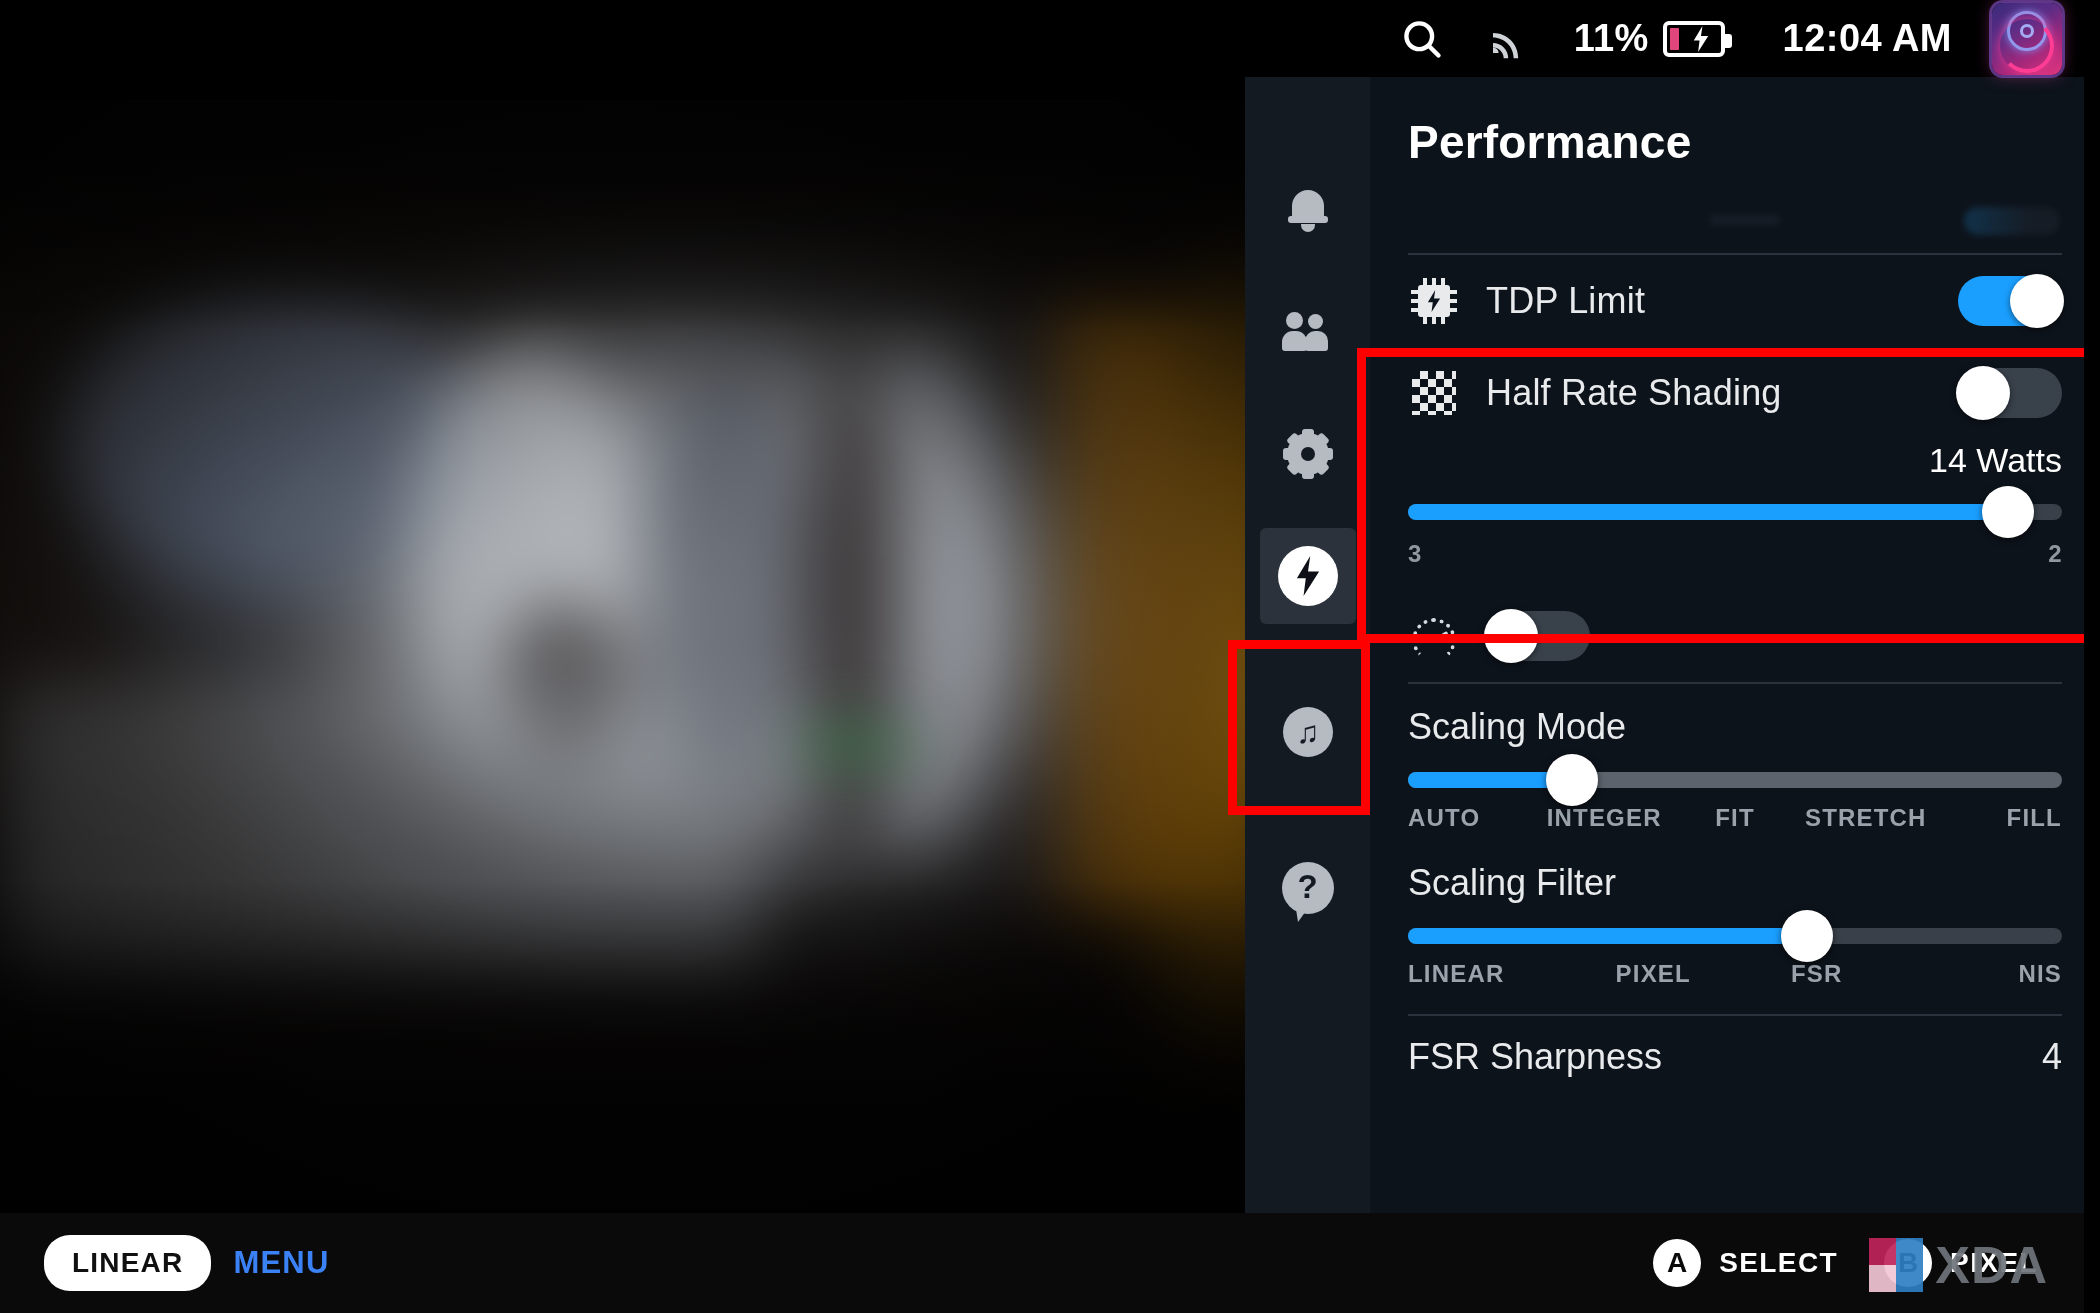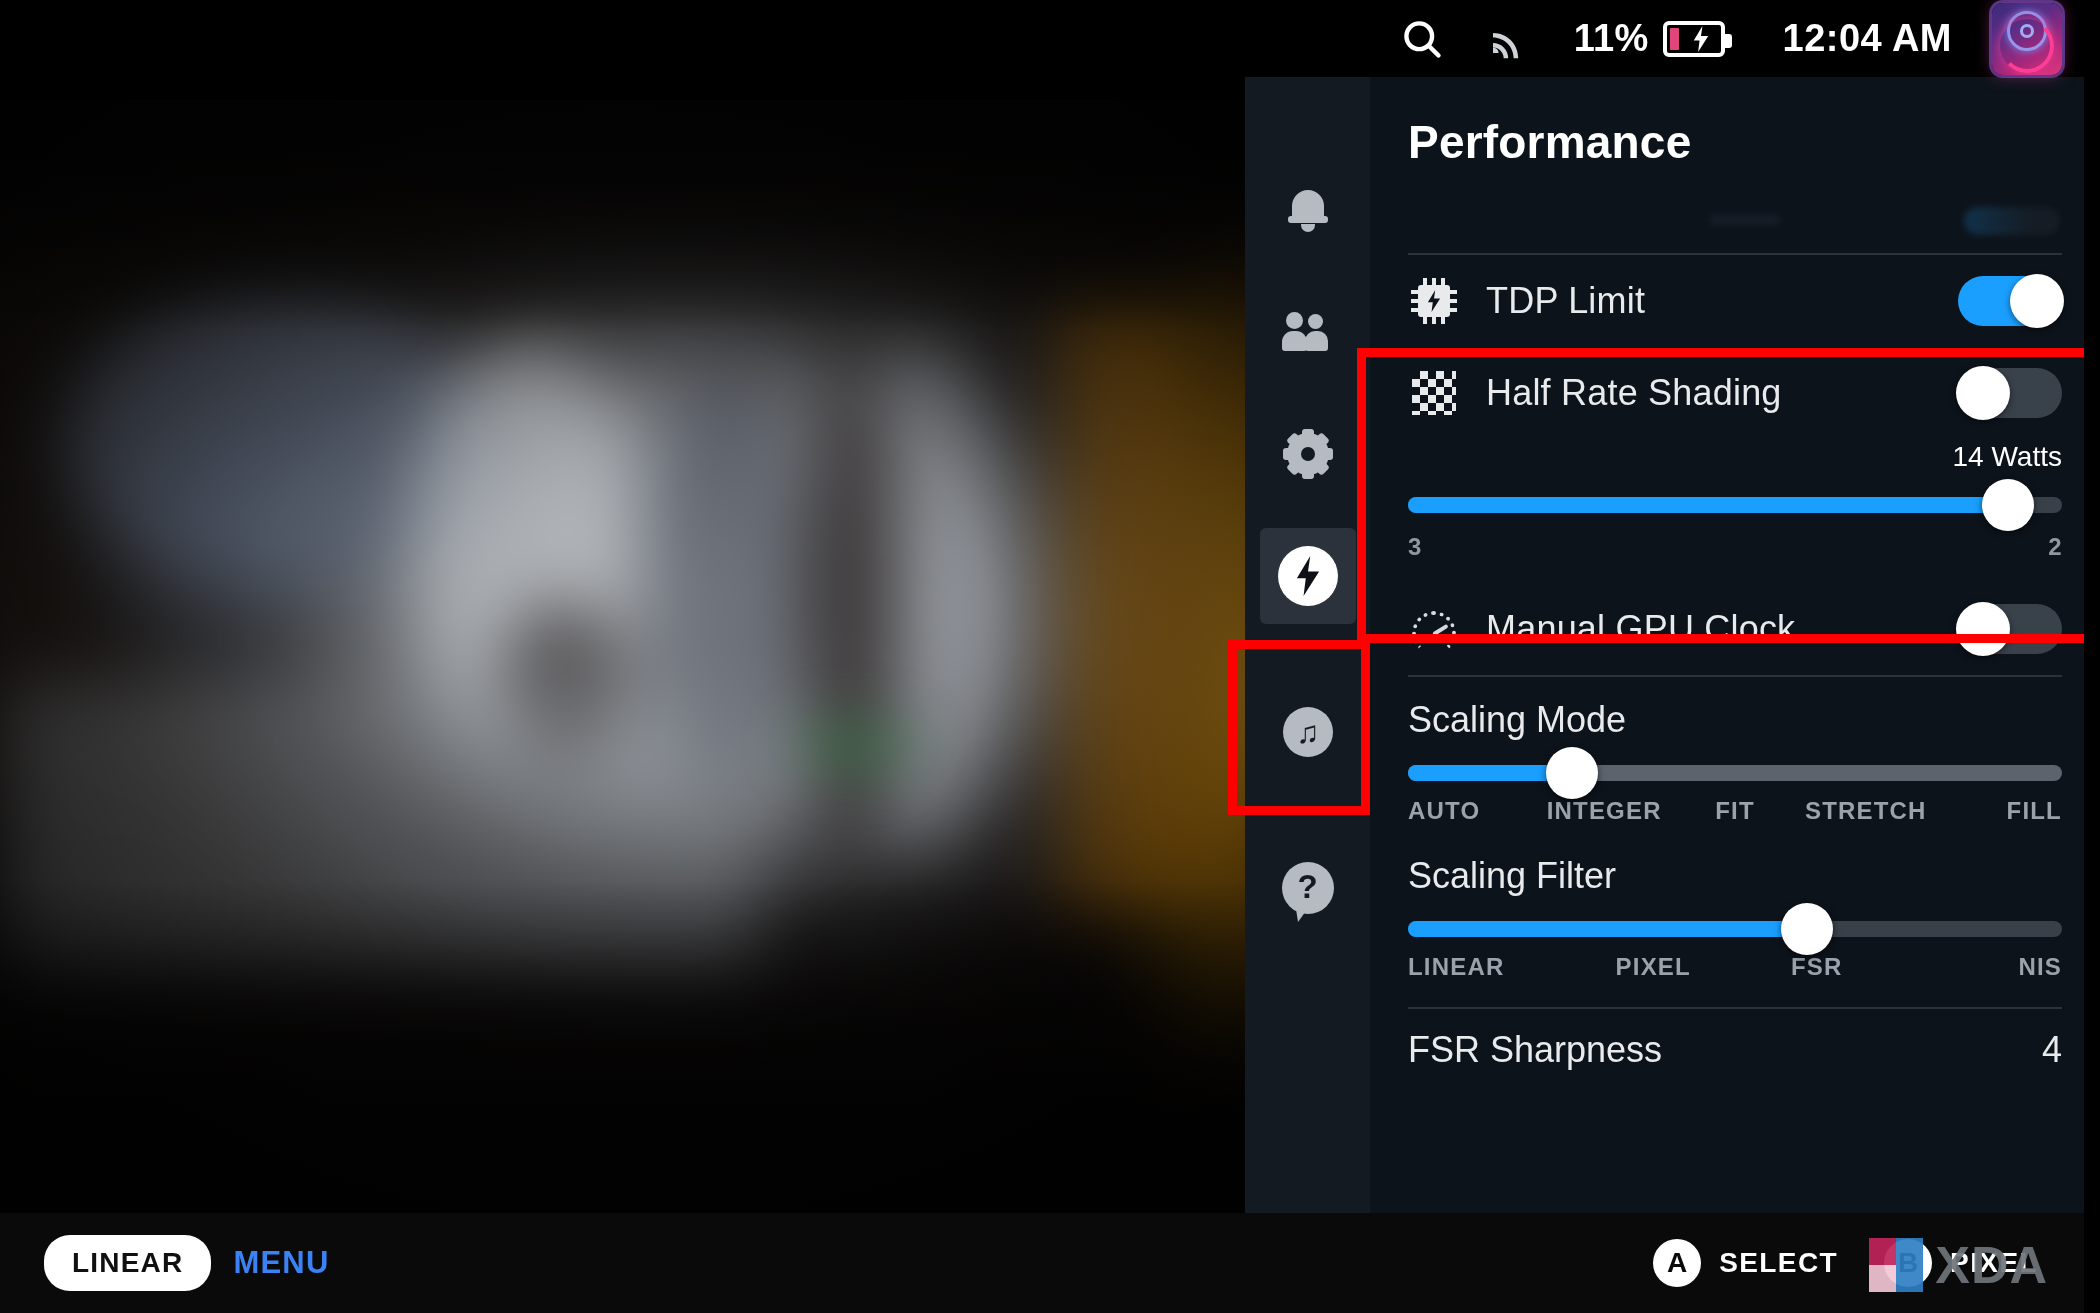--- a/index.html
+++ b/index.html
@@ -137,21 +137,21 @@
      border-radius:2px; transform-origin:1px 50%; transform:rotate(-32deg); }
 
   .toggle { width:104px; height:50px; border-radius:26px; position:relative; flex:none; }
   .toggle.off { background:#39414b; }
   .toggle.on { background:#1a9fff; }
   .toggle .knob { position:absolute; top:-2px; width:54px; height:54px; border-radius:50%; background:#fff;
      box-shadow:0 2px 6px rgba(0,0,0,0.5); }
   .toggle.off .knob { left:-2px; }
   .toggle.on .knob { left:52px; }
 
-  .value-line { text-align:right; padding:2px 38px 0 0; font-size:28px; color:#fff; }
+  .value-line { text-align:right; padding:2px 38px 0 0; font-size:34px; color:#fff; }
 
   .slider-block { padding:0 38px; }
   .track { position:relative; height:16px; border-radius:8px; margin-top:24px; }
   .track.dark { background:#394049; }
   .track.mid { background:#5c636c; }
   .track-fill { position:absolute; left:0; top:0; bottom:0; background:#1a9fff; border-radius:8px; }
   .track-knob { position:absolute; top:50%; width:52px; height:52px; border-radius:50%; background:#fff;
      transform:translate(-50%,-50%); box-shadow:0 2px 7px rgba(0,0,0,0.55); }
 
   .minmax { display:flex; justify-content:space-between; margin-top:20px; font-size:24px;
@@ -356,21 +356,20 @@
 
       <div style="height:22px"></div>
 
       <div class="row">
         <span class="row-icon">
           <span class="ico-gauge">
               <span class="gauge-arc"></span>
               <span class="gauge-needle"></span>
             </span>
         </span>
-        <span class="row-label">Manual GPU Clock</span>
         <span class="toggle off">
             <span class="knob"></span>
           </span>
       </div>
       <div class="divider"></div>
 
       <div class="section-title">Scaling Mode</div>
       <div class="slider-block">
         <div class="track mid">
           <div class="track-fill" style="width:25%"></div>

